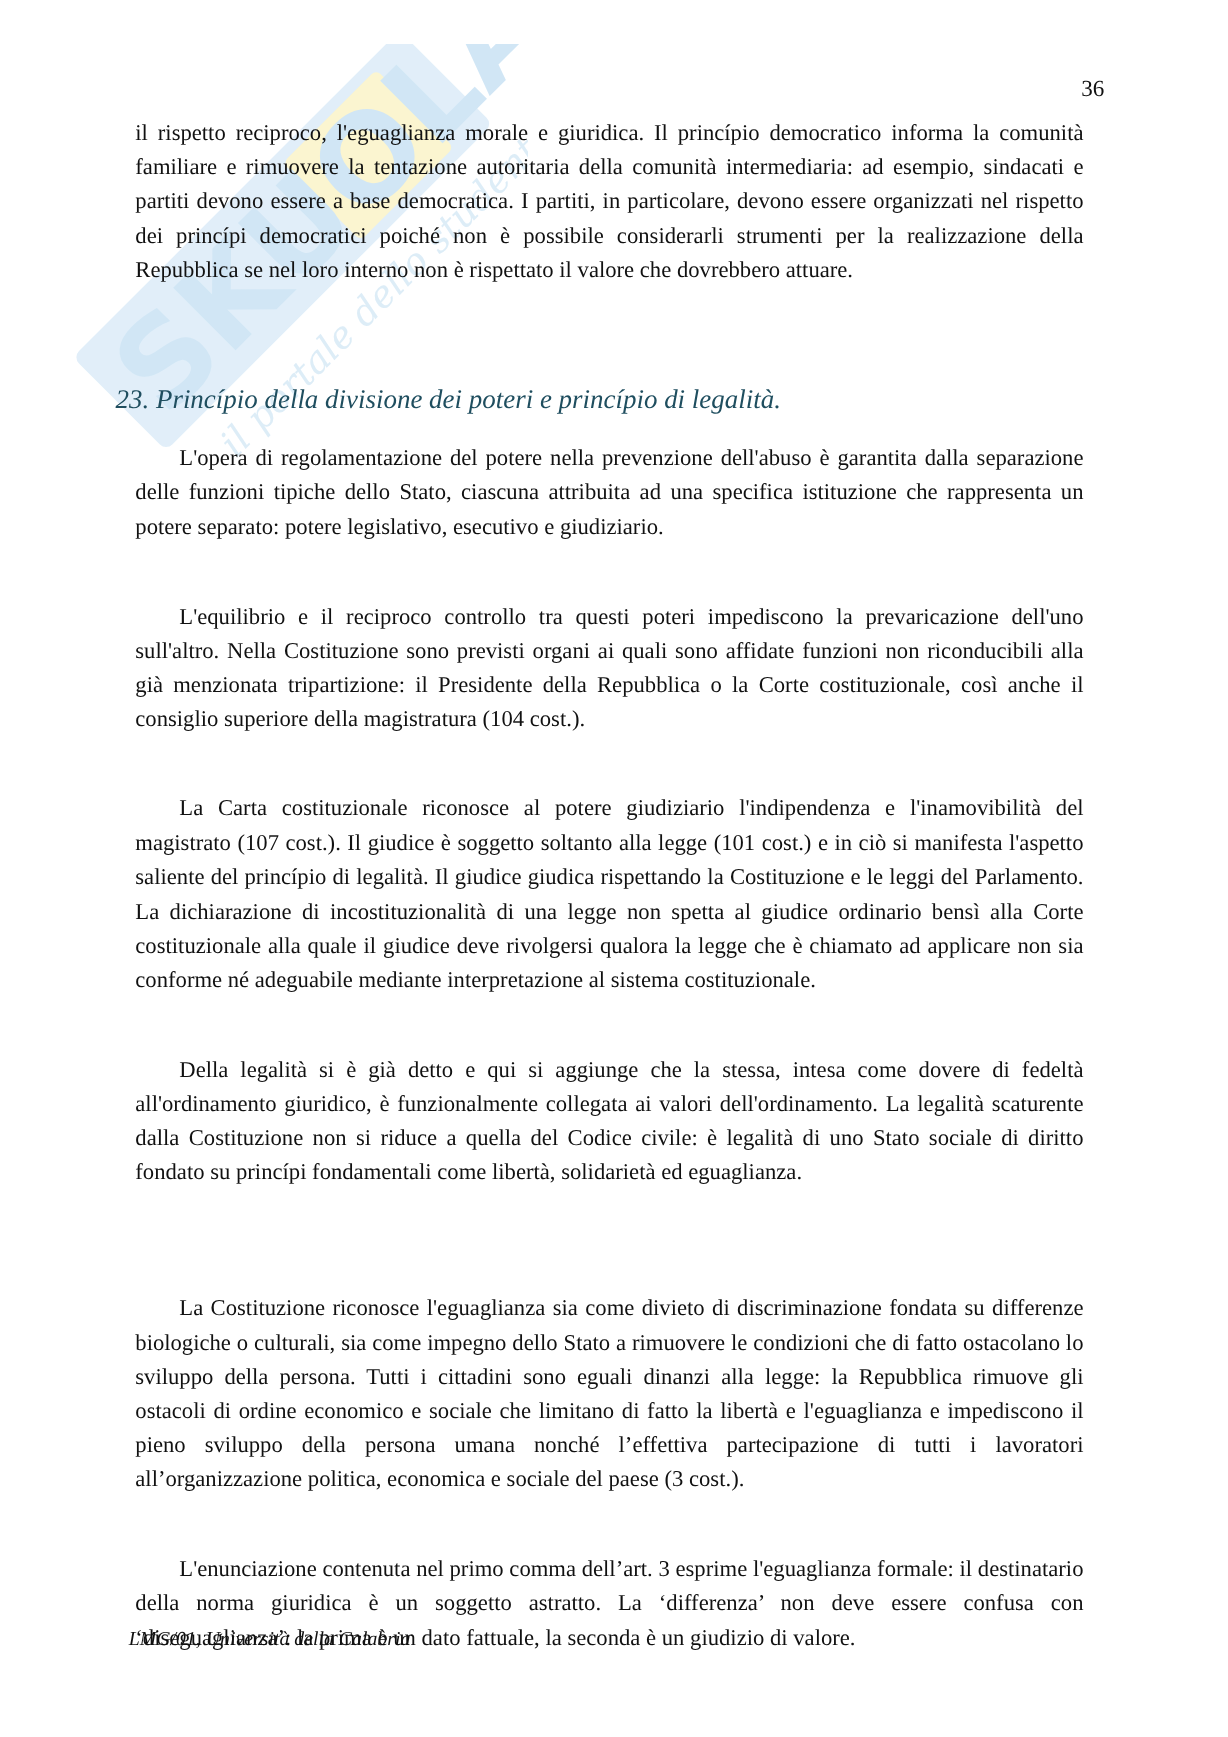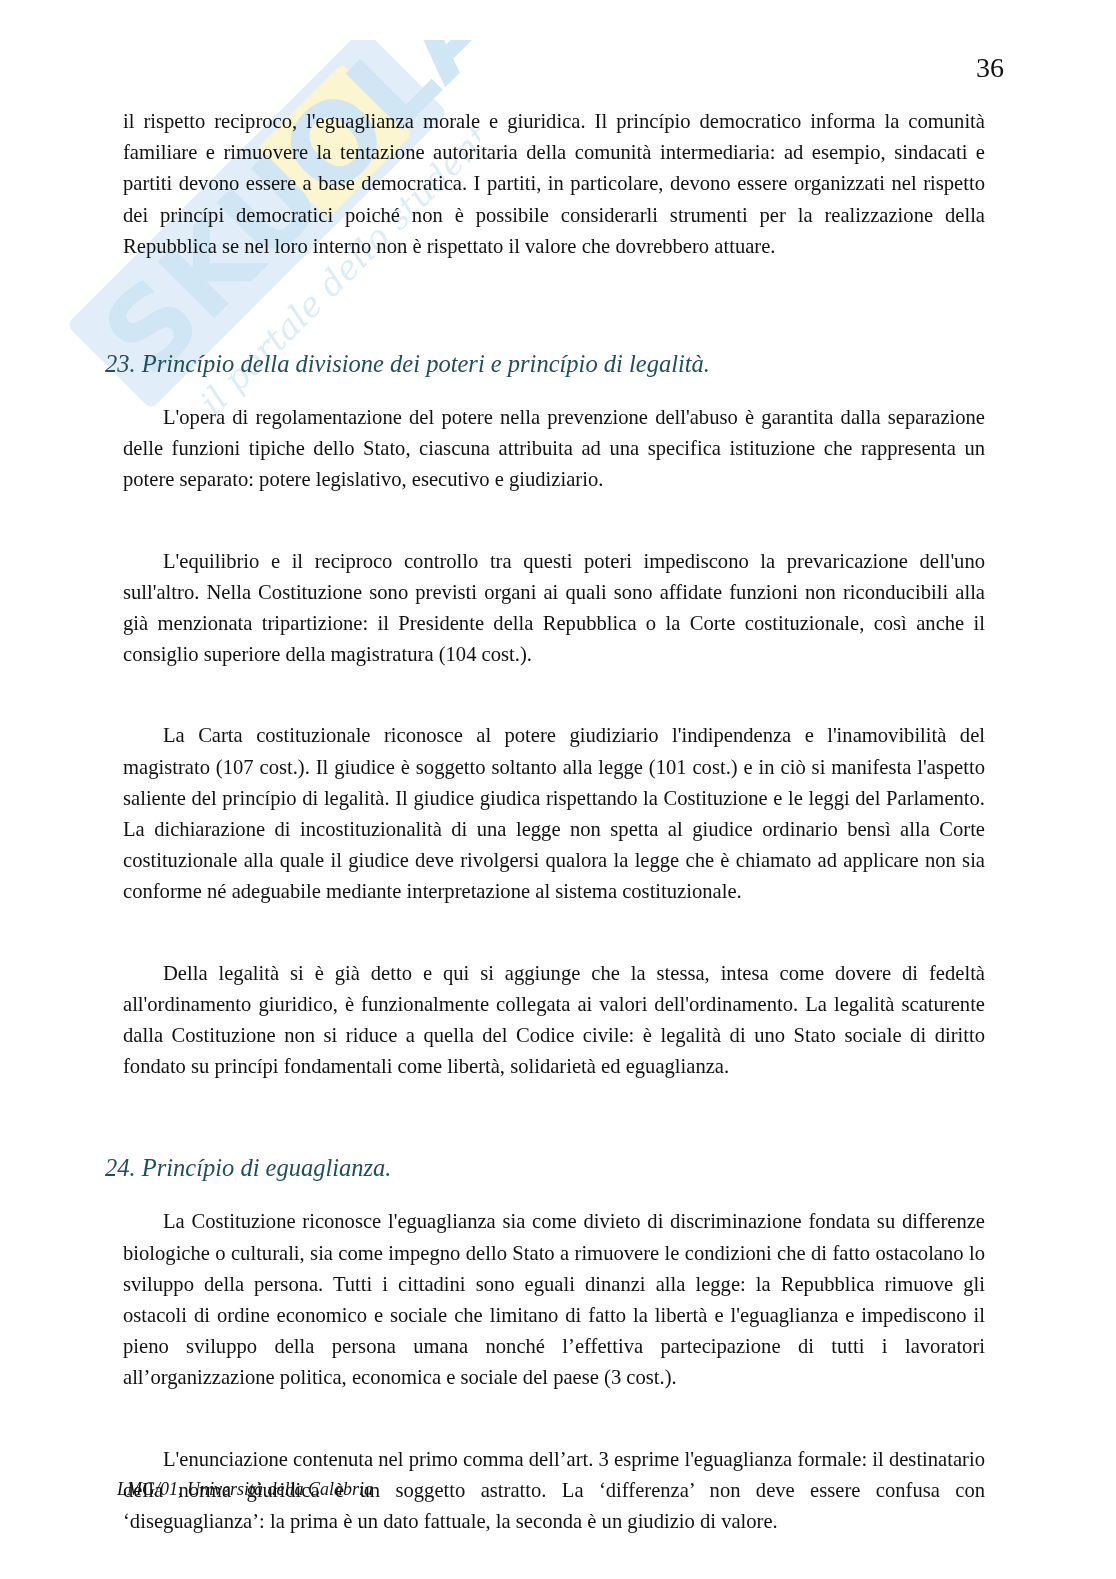--- a/index.html
+++ b/index.html
@@ -19,23 +19,23 @@
       position: absolute;
       left: 20px;
       top: 40px;
       width: 460px;
       height: 400px;
       pointer-events: none;
       z-index: 0;
     }
     .page-number {
       position: absolute;
-      top: 54px;
+      top: 66px;
       right: 112px;
-      font-size: 28px;
+      font-size: 21px;
       line-height: 28px;
       z-index: 1;
     }
     .content {
       position: absolute;
       left: 105px;
       top: 88px;
       width: 898px;
       z-index: 1;
     }
@@ -96,21 +96,20 @@
     <p class="para indent">L'equilibrio e il reciproco controllo tra questi poteri impediscono la prevaricazione dell'uno sull'altro. Nella Costituzione sono previsti organi ai quali sono affidate funzioni non riconducibili alla già menzionata tripartizione: il Presidente della Repubblica o la Corte costituzionale, così anche il consiglio superiore della magistratura (104 cost.).</p>
     <div class="gap-small"></div>
     <p class="para indent">La Carta costituzionale riconosce al potere giudiziario l'indipendenza e l'inamovibilità del magistrato (107 cost.). Il giudice è soggetto soltanto alla legge (101 cost.) e in ciò si manifesta l'aspetto saliente del princípio di legalità. Il giudice giudica rispettando la Costituzione e le leggi del Parlamento. La dichiarazione di incostituzionalità di una legge non spetta al giudice ordinario bensì alla Corte costituzionale alla quale il giudice deve rivolgersi qualora la legge che è chiamato ad applicare non sia conforme né adeguabile mediante interpretazione al sistema costituzionale.</p>
     <div class="gap-small"></div>
     <p class="para indent">Della legalità si è già detto e qui si aggiunge che la stessa, intesa come dovere di fedeltà all'ordinamento giuridico, è funzionalmente collegata ai valori dell'ordinamento. La legalità scaturente dalla Costituzione non si riduce a quella del Codice civile: è legalità di uno Stato sociale di diritto fondato su princípi fondamentali come libertà, solidarietà ed eguaglianza.</p>
   </section>
 
   <div style="height:52px"></div>
 
   <section>
-    <h2 class="section-heading">24. Princípio di eguaglianza.</h2>
     <div style="height:4px"></div>
     <p class="para indent">La Costituzione riconosce l'eguaglianza sia come divieto di discriminazione fondata su differenze biologiche o culturali, sia come impegno dello Stato a rimuovere le condizioni che di fatto ostacolano lo sviluppo della persona. Tutti i cittadini sono eguali dinanzi alla legge: la Repubblica rimuove gli ostacoli di ordine economico e sociale che limitano di fatto la libertà e l'eguaglianza e impediscono il pieno sviluppo della persona umana nonché l’effettiva partecipazione di tutti i lavoratori all’organizzazione politica, economica e sociale del paese (3 cost.).</p>
     <div class="gap-small"></div>
     <p class="para indent">L'enunciazione contenuta nel primo comma dell’art. 3 esprime l'eguaglianza formale: il destinatario della norma giuridica è un soggetto astratto. La ‘differenza’ non deve essere confusa con ‘diseguaglianza’: la prima è un dato fattuale, la seconda è un giudizio di valore.</p>
   </section>
 </div>
 
 <div class="footer">LMG/01, Università della Calabria</div>
 
 </body></html>

